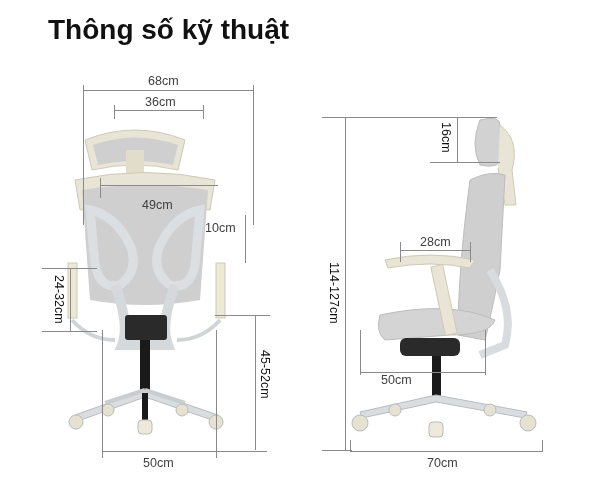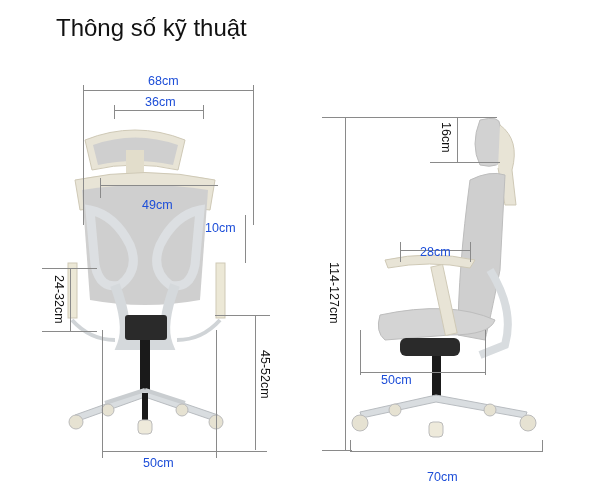--- a/index.html
+++ b/index.html
@@ -1,22 +1,22 @@
 <!DOCTYPE html>
 <html><head>
 <meta charset="utf-8">
 <style>
   html, body { margin:0; padding:0; background:#ffffff; }
   body { width:600px; height:494px; position:relative; overflow:hidden;
          font-family:"Liberation Sans", "DejaVu Sans", sans-serif; color:#111; }
-  .title { position:absolute; left:56px; top:14px; font-size:24px; color:#111; }
+  .title { position:absolute; left:48px; top:14px; font-size:28px; color:#111;font-weight:bold; }
   .line { position:absolute; background:#8a8a8a; }
   .hline { height:1px; }
   .vline { width:1px; }
-  .lbl { position:absolute; font-size:12.5px; color:#1d4ed8; white-space:nowrap;
+  .lbl { position:absolute; font-size:12.5px; color:#404040; white-space:nowrap;
          background:rgba(255,255,255,0); }
   .vlbl { position:absolute; font-size:12.5px; color:#111; white-space:nowrap;
           transform-origin:left top; transform:rotate(90deg); }
   svg.chair { position:absolute; }
 </style>
 </head>
 <body>
 
 <div class="title">Thông số kỹ thuật</div>
 
@@ -119,24 +119,24 @@
   <div class="line vline" style="left:345px;top:117px;height:333px;"></div>
   <div class="vlbl" style="left:341px;top:262px">114-127cm</div>
 
   <div class="line hline" style="left:430px;top:162px;width:70px;"></div>
   <div class="line vline" style="left:457px;top:117px;height:45px;"></div>
   <div class="vlbl" style="left:453px;top:122px">16cm</div>
 
   <div class="line hline" style="left:400px;top:250px;width:70px;"></div>
   <div class="line vline" style="left:400px;top:242px;height:20px;"></div>
   <div class="line vline" style="left:470px;top:242px;height:20px;"></div>
-  <div class="lbl" style="left:420px;top:245px">28cm</div>
+  <div class="lbl" style="left:420px;top:235px">28cm</div>
 
   <div class="line hline" style="left:360px;top:372px;width:125px;"></div>
   <div class="line vline" style="left:360px;top:330px;height:45px;"></div>
   <div class="line vline" style="left:485px;top:330px;height:45px;"></div>
   <div class="lbl" style="left:381px;top:373px">50cm</div>
 
   <div class="line hline" style="left:350px;top:451px;width:192px;"></div>
   <div class="line vline" style="left:350px;top:440px;height:12px;"></div>
   <div class="line vline" style="left:542px;top:440px;height:12px;"></div>
-  <div class="lbl" style="left:427px;top:470px">70cm</div>
+  <div class="lbl" style="left:427px;top:456px">70cm</div>
 </div>
 
 </body></html>

